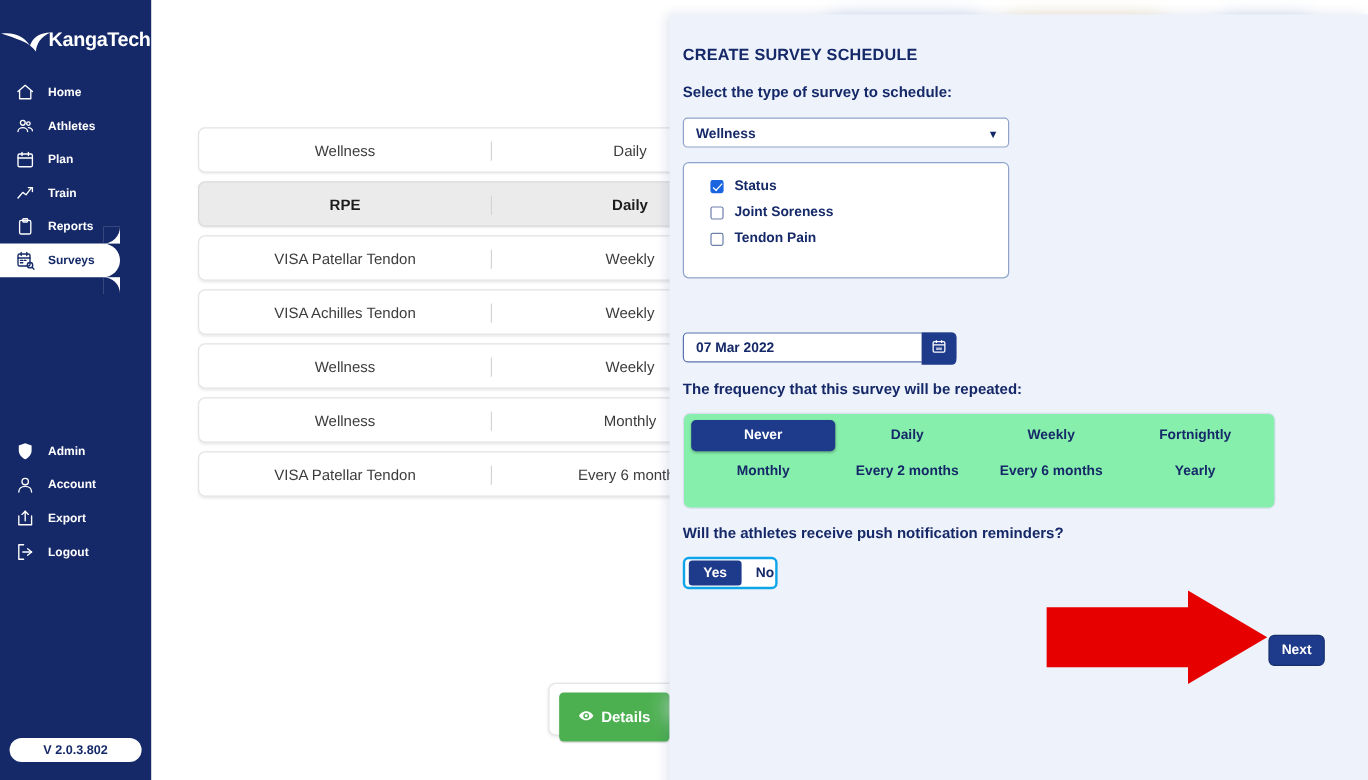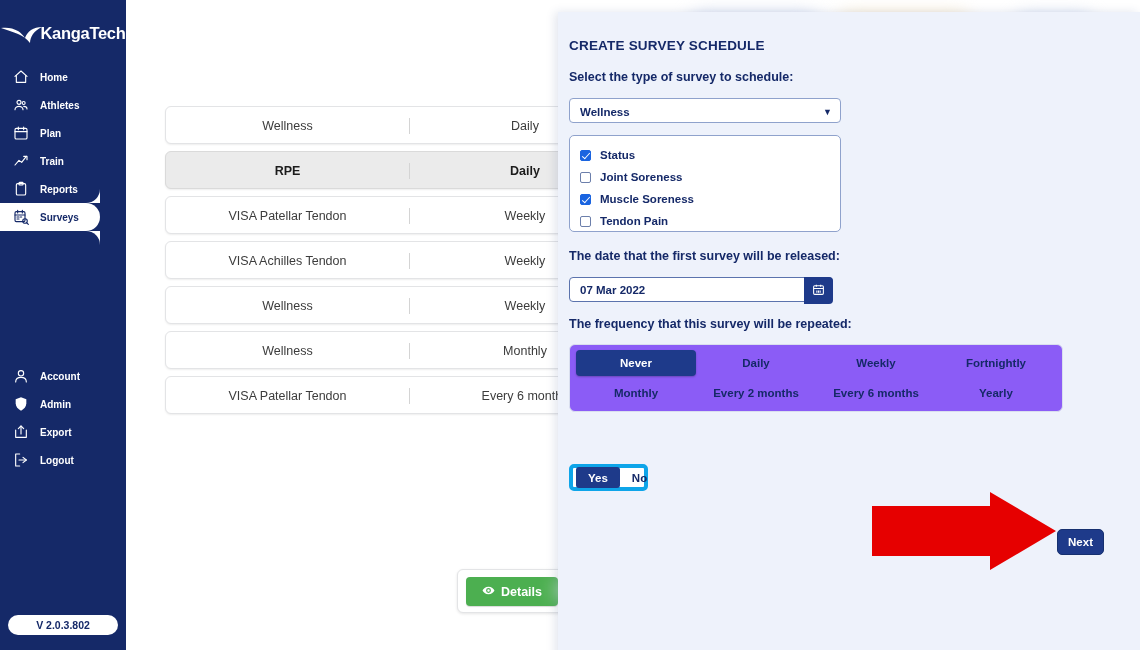--- a/index.html
+++ b/index.html
@@ -134,21 +134,21 @@
   #details-card {
     position: absolute; left: 331px; top: 569px;
     width: 160px; height: 44px;
     background: #ffffff;
     border: 1px solid #e3e4e6;
     border-radius: 6px;
     box-shadow: 0 1px 3px rgba(0,0,0,0.10);
   }
   #details-button {
     position: absolute; left: 8px; top: 7px;
-    height: 29px; padding: 0 16px;
+    height: 41px; padding: 0 16px;
     background: #4caf50; border: none; border-radius: 4px;
     color: #ffffff; font-size: 12.5px; font-weight: bold;
     font-family: "Liberation Sans", sans-serif;
     display: flex; align-items: center; gap: 6px;
     cursor: pointer;
     box-shadow: 0 1px 1px rgba(0,0,0,0.15);
   }
 
   
   .blob {
@@ -200,21 +200,21 @@
     display: flex; align-items: center;
     font-size: 9px; color: #152968;
   }
 
   #options-box {
     position: absolute; left: 11px; top: 123px;
     width: 272px; height: 97px;
     background: #ffffff;
     border: 1px solid #8fa2cc;
     border-radius: 5px;
-    padding: 8px 0 0 10px;
+    padding: 8px 0 0 22px;
   }
   .opt-row {
     display: flex; align-items: center;
     height: 22px;
     cursor: pointer;
   }
   .cb {
     width: 11px; height: 11px;
     border: 1px solid #6c7fab;
     border-radius: 2px;
@@ -230,43 +230,43 @@
     border: solid #ffffff; border-width: 0 1.6px 1.6px 0;
     transform: rotate(42deg);
   }
   .opt-label {
     font-size: 11.5px; font-weight: bold; color: #152968;
     margin-left: 9px; white-space: nowrap;
   }
 
   #date-field {
     position: absolute; left: 11px; top: 265px;
-    width: 264px; height: 25px;
+    width: 228px; height: 25px;
     background: #ffffff;
     border: 1px solid #5b73ad;
     border-radius: 4px;
     display: flex; align-items: center;
   }
   #date-value {
     margin-left: 10px;
     font-size: 11.5px; font-weight: bold; color: #152968;
   }
   #date-btn {
     position: absolute; right: -1px; top: -1px;
     width: 29px; height: 27px;
     background: #1e3a8a;
     border-radius: 0 4px 4px 0;
     display: flex; align-items: center; justify-content: center;
     cursor: pointer;
   }
 
   #freq-box {
     position: absolute; left: 11px; top: 332px;
-    width: 494px; height: 68px;
-    background: #8b5cf6;
+    width: 494px; height: 80px;
+    background: #86efac;
     border: 1px solid #d9dfee;
     border-radius: 6px;
   }
   .freq-grid {
     display: grid;
     grid-template-columns: repeat(4, 1fr);
     width: 100%;
   }
   .freq-cell {
     height: 26px;
@@ -279,21 +279,21 @@
   .freq-cell.active {
     background: #1e3a8a; color: #ffffff;
     border-radius: 4px;
     box-shadow: 0 1px 2px rgba(0,0,0,0.25);
   }
 
   #push-toggle {
     position: absolute; left: 11px; top: 452px;
     width: 79px; height: 27px;
     background: #ffffff;
-    border: 4px solid #0ea5e9;
+    border: 2px solid #0ea5e9;
     border-radius: 5px;
     display: flex; align-items: center;
     padding: 3px;
   }
   .tg {
     height: 21px; padding: 0 12px;
     display: flex; align-items: center; justify-content: center;
     font-size: 11.5px; font-weight: bold; color: #152968;
     border-radius: 3px; cursor: pointer;
   }
@@ -405,30 +405,25 @@
       <div id="options-box">
           <div class="opt-row">
             <span class="cb checked"></span>
             <span class="opt-label">Status</span>
           </div>
           <div class="opt-row">
             <span class="cb"></span>
             <span class="opt-label">Joint Soreness</span>
           </div>
           <div class="opt-row">
-            <span class="cb checked"></span>
-            <span class="opt-label">Muscle Soreness</span>
-          </div>
-          <div class="opt-row">
             <span class="cb"></span>
             <span class="opt-label">Tendon Pain</span>
           </div>
         </div>
 
-      <div class="field-label" id="label-date">The date that the first survey will be released:</div>
 
       <div id="date-field">
         <span id="date-value">07 Mar 2022</span>
         <span id="date-btn">
           <span>
             <svg width="13" height="13" viewBox="0 0 24 24" fill="none" stroke="#ffffff" stroke-width="2">
               <rect x="3" y="5" width="18" height="16" rx="2"></rect>
               <path d="M3 10h18M8 3v4M16 3v4M9 14v4M12 14v4M15 14v4"></path>
             </svg>
           </span>
@@ -445,20 +440,21 @@
             <div class="freq-cell">Fortnightly</div>
           </div>
         <div class="freq-grid r2" id="freq-row-2">
             <div class="freq-cell">Monthly</div>
             <div class="freq-cell">Every 2 months</div>
             <div class="freq-cell">Every 6 months</div>
             <div class="freq-cell">Yearly</div>
           </div>
       </div>
 
+      <div class="field-label" id="label-push">Will the athletes receive push notification reminders?</div>
 
       <div id="push-toggle">
           <div class="tg active">Yes</div>
           <div class="tg">No</div>
         </div>
 
       <button id="next-button">Next</button>
     </div>
   </div>
 
@@ -538,33 +534,33 @@
             </svg>
           </span>
           <span class="nav-label">Surveys</span>
           <span class="notch bottom"></span>
         </div>
       </div>
     <div class="nav-group" id="nav-bottom">
         <div class="nav-item">
           <span class="nav-icon">
             <svg width="16" height="16" viewBox="0 0 24 24" fill="none" stroke="#ffffff" stroke-width="1.7" stroke-linecap="round" stroke-linejoin="round">
+              <path d="M12 2l8 3v6c0 5-3.5 9-8 11-4.5-2-8-6-8-11V5z" fill="#ffffff" stroke="none"></path>
+            </svg>
+          </span>
+          <span class="nav-label">Admin</span>
+        </div>
+        <div class="nav-item">
+          <span class="nav-icon">
+            <svg width="16" height="16" viewBox="0 0 24 24" fill="none" stroke="#ffffff" stroke-width="1.7" stroke-linecap="round" stroke-linejoin="round">
               <circle cx="12" cy="8" r="4"></circle>
               <path d="M4 21c0-4.4 3.6-7 8-7s8 2.6 8 7"></path>
             </svg>
           </span>
           <span class="nav-label">Account</span>
-        </div>
-        <div class="nav-item">
-          <span class="nav-icon">
-            <svg width="16" height="16" viewBox="0 0 24 24" fill="none" stroke="#ffffff" stroke-width="1.7" stroke-linecap="round" stroke-linejoin="round">
-              <path d="M12 2l8 3v6c0 5-3.5 9-8 11-4.5-2-8-6-8-11V5z" fill="#ffffff" stroke="none"></path>
-            </svg>
-          </span>
-          <span class="nav-label">Admin</span>
         </div>
         <div class="nav-item">
           <span class="nav-icon">
             <svg width="16" height="16" viewBox="0 0 24 24" fill="none" stroke="#ffffff" stroke-width="1.7" stroke-linecap="round" stroke-linejoin="round">
               <path d="M4 9v11h16V9"></path>
               <path d="M12 15V3"></path>
               <path d="M8 7l4-4 4 4"></path>
             </svg>
           </span>
           <span class="nav-label">Export</span>

